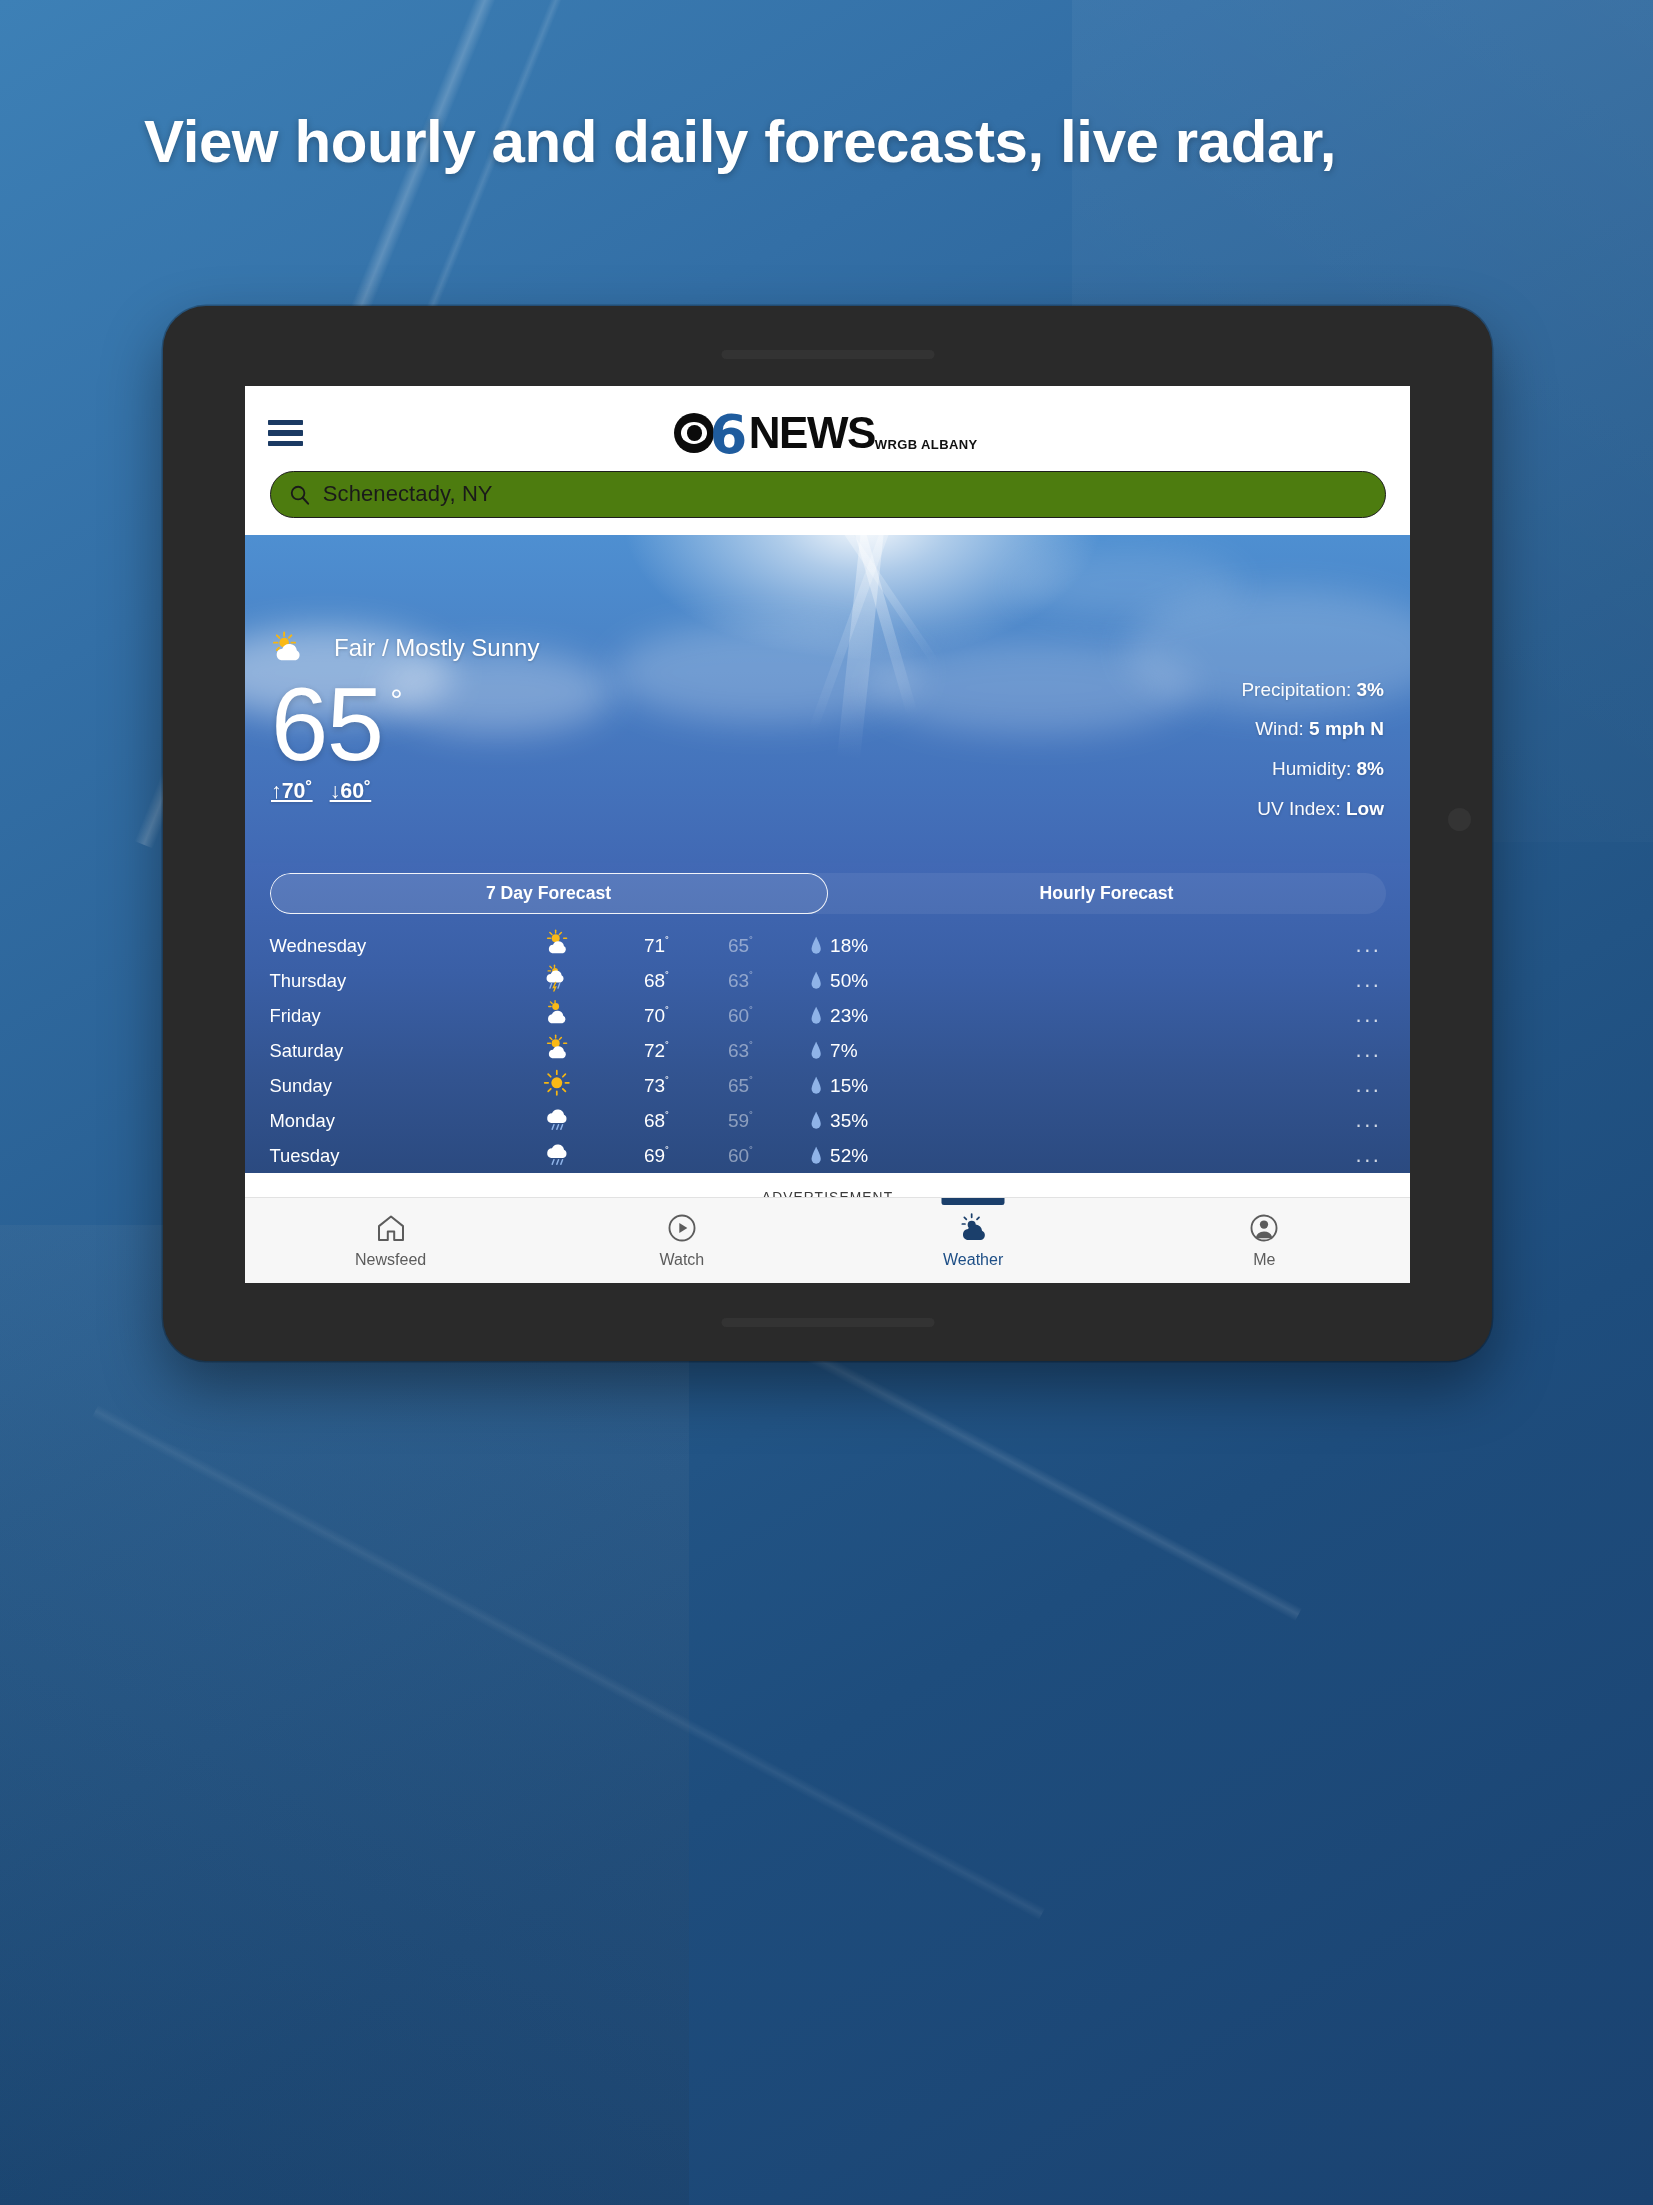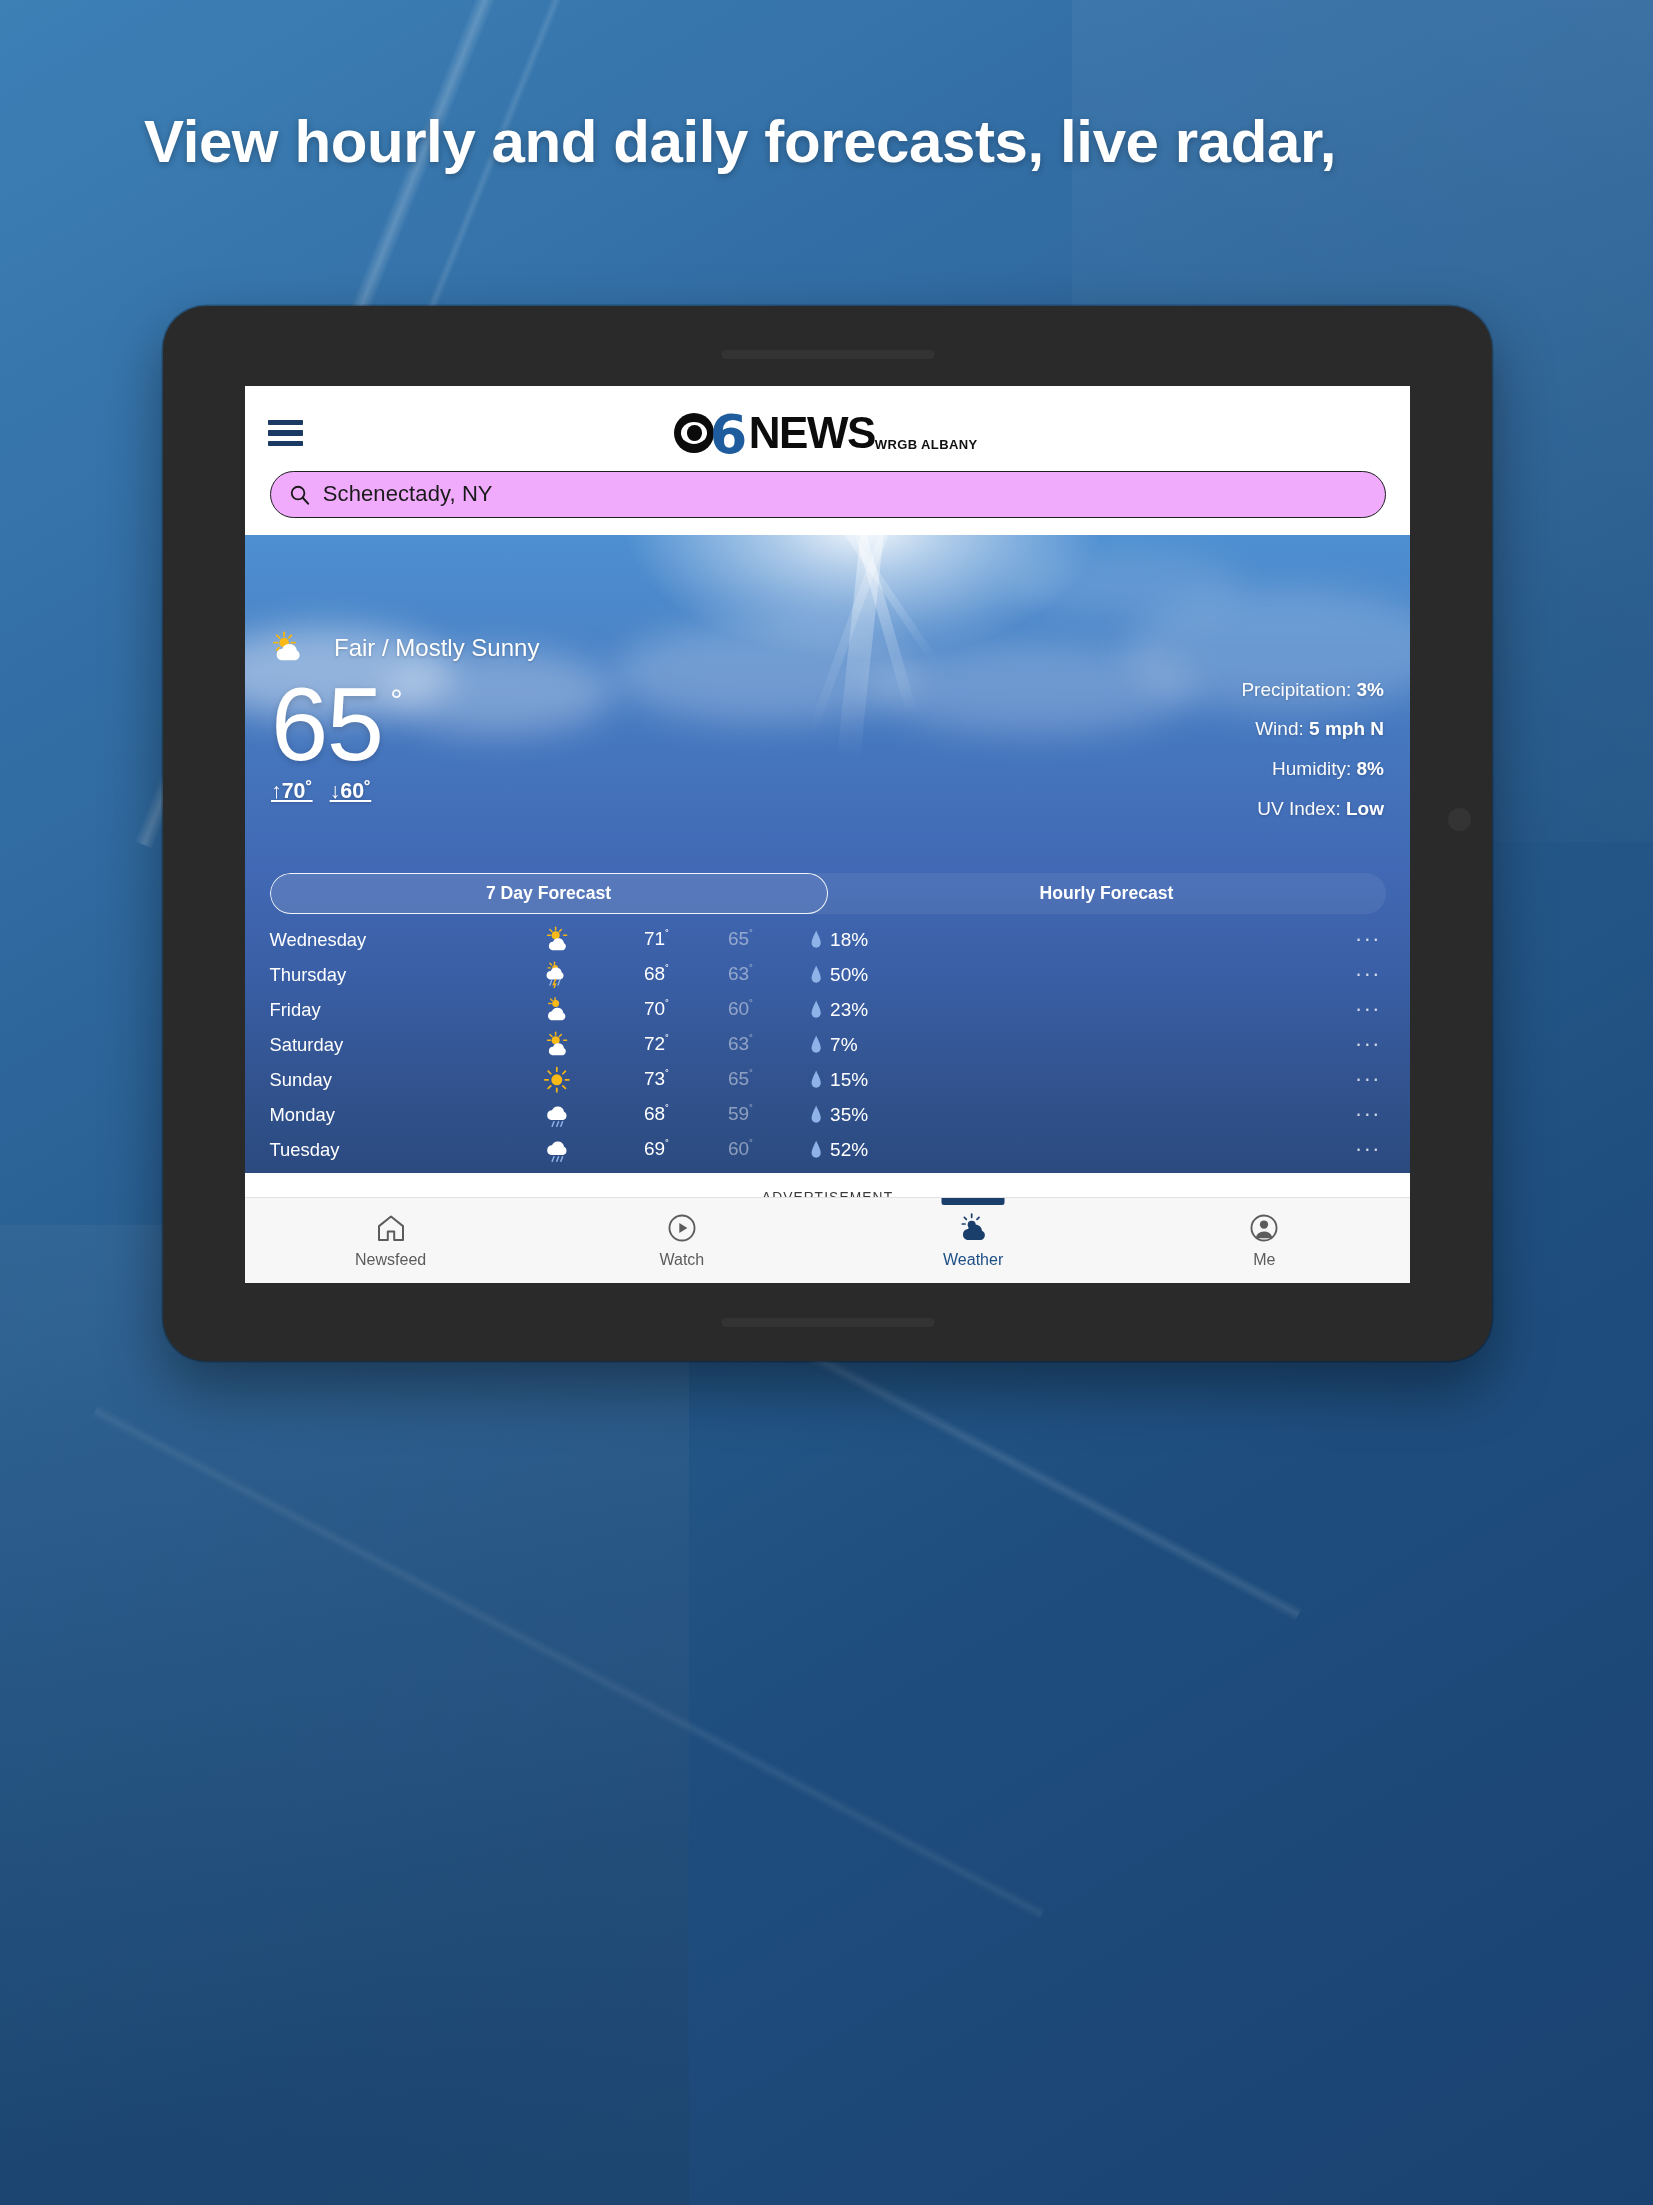--- a/index.html
+++ b/index.html
@@ -135,21 +135,21 @@
   }
   #logo-station {
     font-size:13px; font-weight:700; color:#111111; letter-spacing:0.4px;
     align-self:flex-end; margin-top:1.5px; margin-right:3.1px;
   }
 
   #search-wrap { padding:7.7px 24.5px 17px 24.5px; }
   #search-box {
     height:47px; border:1.5px solid #1e1e1e; border-radius:26px;
     display:flex; align-items:center; padding:0 17px; gap:12.3px;
-    background:#f0abfc;
+    background:#4d7c0f;
   }
   #search-icon { flex:0 0 auto; }
   #search-value {
     font-size:22px; color:#1a1a1a; letter-spacing:0.1px;
   }
 
   
   #hero {
     position:relative;
     height:328px;
@@ -227,21 +227,21 @@
     cursor:pointer;
   }
   .ftab.active {
     border:1.5px solid rgba(255,255,255,.92);
     border-radius:21.4px;
     background:rgba(255,255,255,.06);
   }
 
   #forecast-rows { margin-top:7.7px; }
   .frow {
-    display:flex; align-items:center;
+    display:flex; align-items:flex-end;
     height:35px;
     color:#ffffff;
   }
   .f-day { width:230px; font-size:18.4px; font-weight:400; }
   .f-icon { width:115px; display:flex; justify-content:center; }
   .f-hi { width:84px; text-align:center; font-size:19px; font-weight:400; }
   .f-hi sup { font-size:11.5px; vertical-align:super; }
   .f-lo { width:84px; text-align:center; font-size:19px; color:rgba(255,255,255,.45); }
   .f-lo sup { font-size:11.5px; vertical-align:super; }
   .f-pop { width:153px; display:flex; align-items:center; gap:7.7px; font-size:19px; padding-left:27.6px;}

